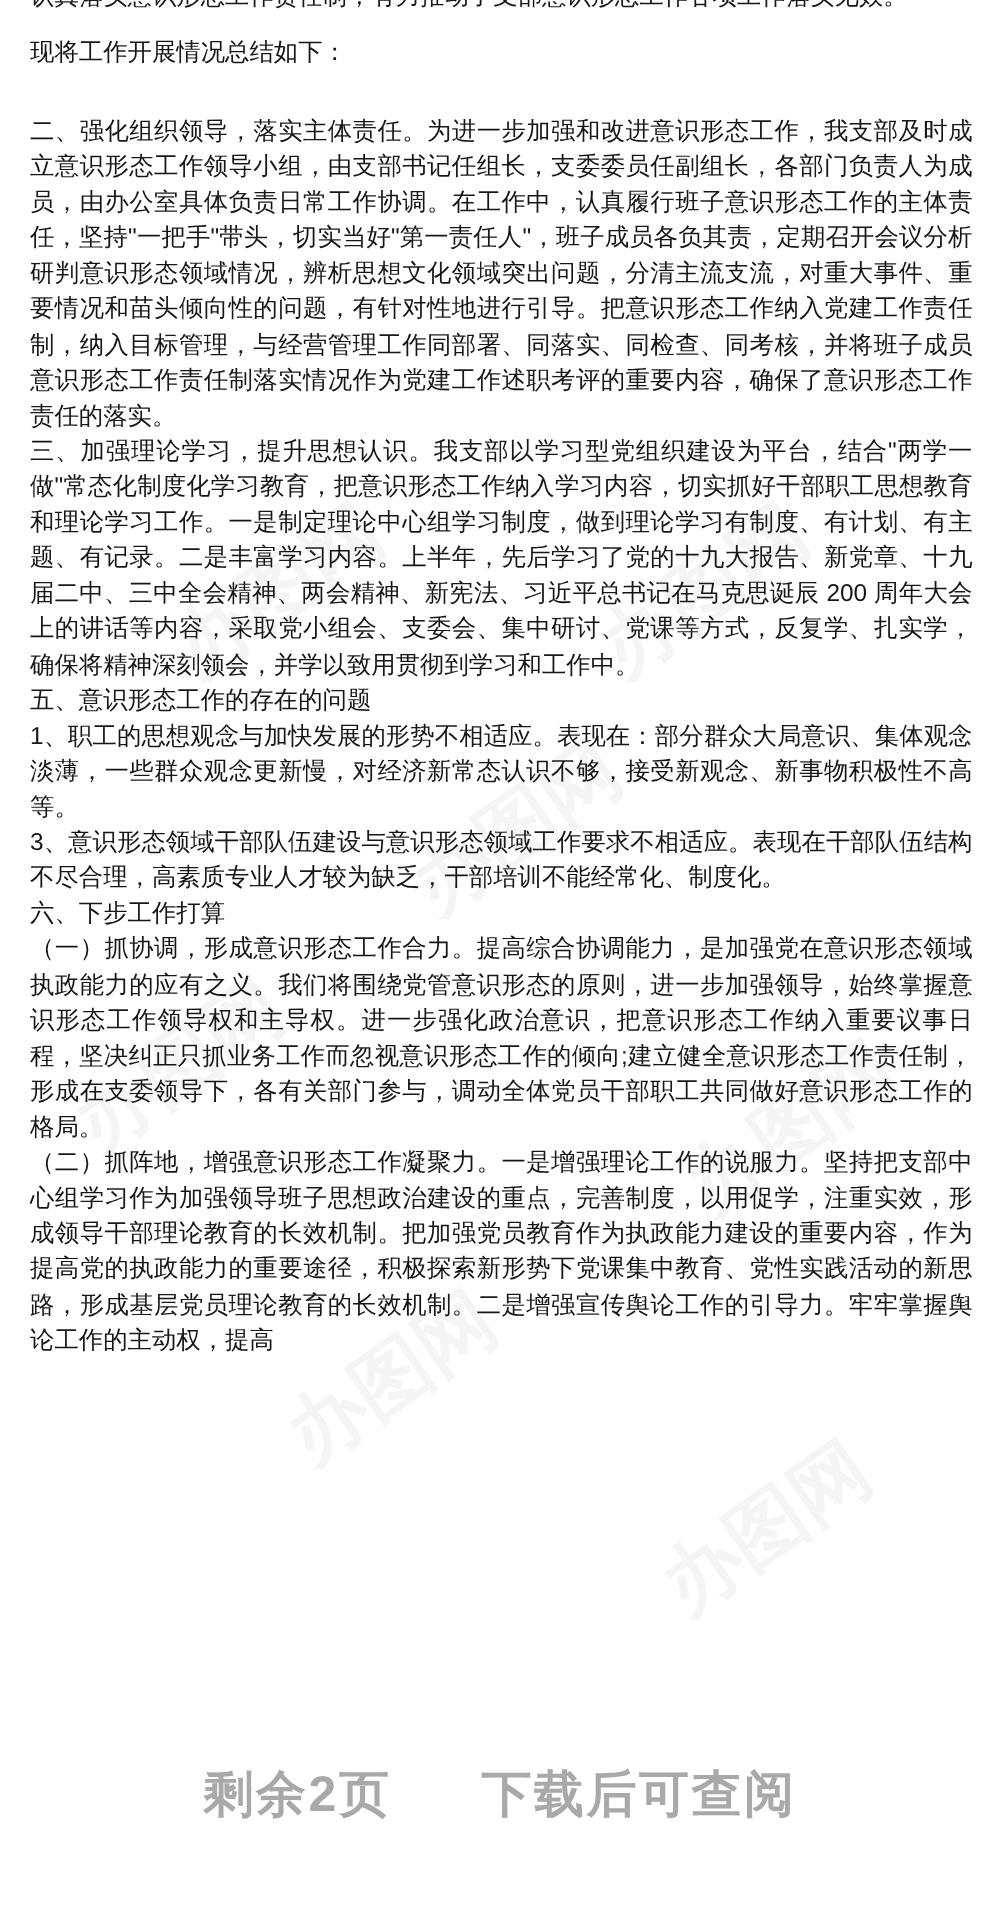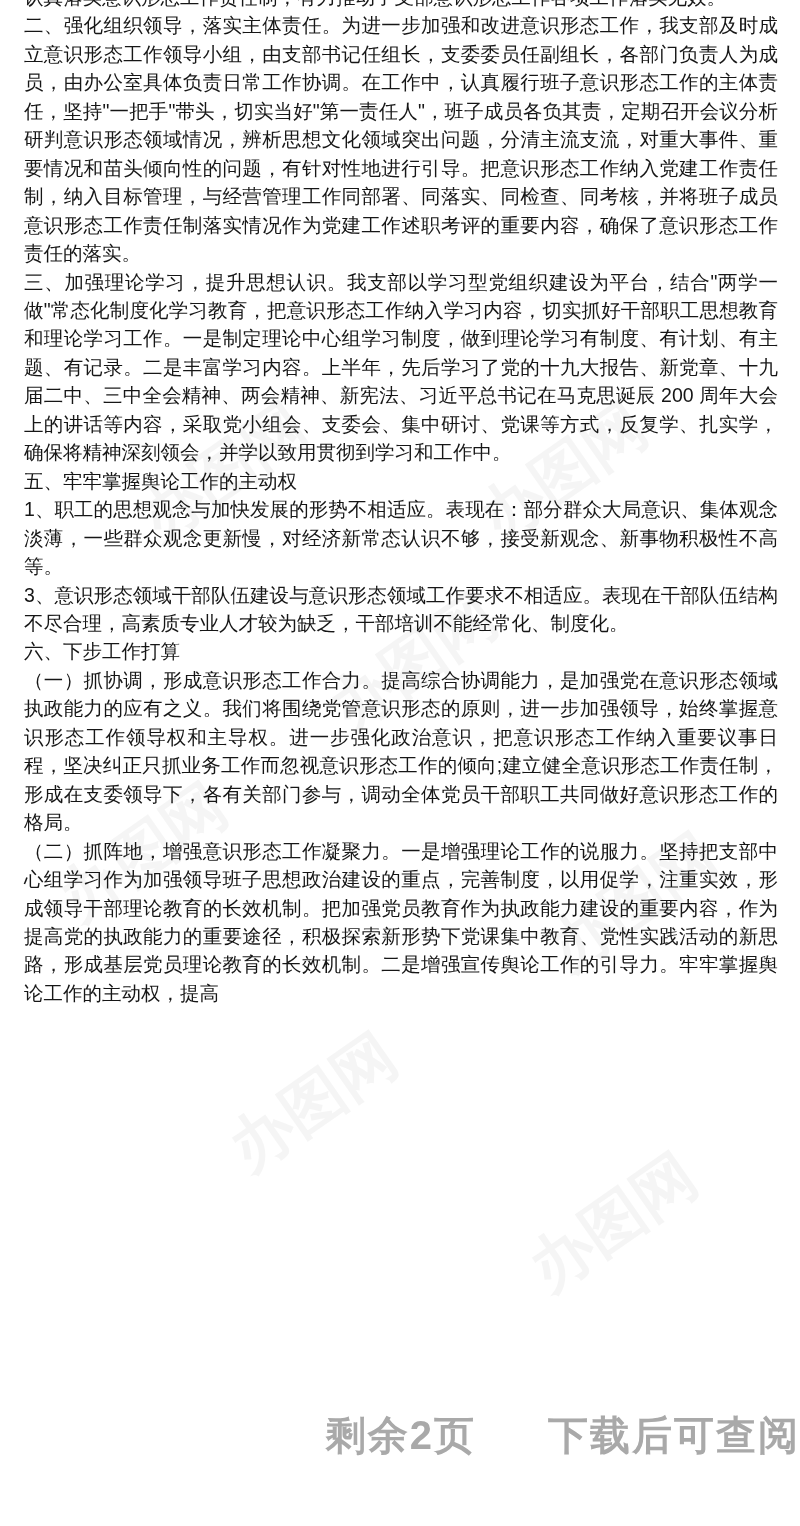--- a/index.html
+++ b/index.html
@@ -54,21 +54,21 @@
     white-space: nowrap;
     user-select: none;
   }
   .footer-banner {
     position: absolute;
     left: 0;
     top: 1408px;
     width: 100%;
     z-index: 3;
     display: flex;
-    justify-content: flex-end;
+    justify-content: center;
     align-items: center;
     gap: 72px;
   }
   .footer-banner span {
     font-size: 40px;
     font-weight: 700;
     letter-spacing: 2px;
     color: #a9a9a9;
   }
 </style>
@@ -83,24 +83,25 @@
     <div class="watermark-stamp" style="left:320px; top:620px;">办图网</div>
     <div class="watermark-stamp" style="left:50px; top:810px;">办图网</div>
     <div class="watermark-stamp" style="left:540px; top:860px;">办图网</div>
     <div class="watermark-stamp" style="left:220px; top:1060px;">办图网</div>
     <div class="watermark-stamp" style="left:520px; top:1180px;">办图网</div>
   </div>
 
   <div class="doc-body">
     <div class="top-clip">
       <span class="partial-line">认真落实意识形态工作责任制，有力推动了支部意识形态工作各项工作落实见效。</span>
+      <p class="intro-line">现将工作开展情况总结如下：</p>
     </div>
     <p>二、强化组织领导，落实主体责任。为进一步加强和改进意识形态工作，我支部及时成立意识形态工作领导小组，由支部书记任组长，支委委员任副组长，各部门负责人为成员，由办公室具体负责日常工作协调。在工作中，认真履行班子意识形态工作的主体责任，坚持"一把手"带头，切实当好"第一责任人"，班子成员各负其责，定期召开会议分析研判意识形态领域情况，辨析思想文化领域突出问题，分清主流支流，对重大事件、重要情况和苗头倾向性的问题，有针对性地进行引导。把意识形态工作纳入党建工作责任制，纳入目标管理，与经营管理工作同部署、同落实、同检查、同考核，并将班子成员意识形态工作责任制落实情况作为党建工作述职考评的重要内容，确保了意识形态工作责任的落实。</p>
     <p>三、加强理论学习，提升思想认识。我支部以学习型党组织建设为平台，结合"两学一做"常态化制度化学习教育，把意识形态工作纳入学习内容，切实抓好干部职工思想教育和理论学习工作。一是制定理论中心组学习制度，做到理论学习有制度、有计划、有主题、有记录。二是丰富学习内容。上半年，先后学习了党的十九大报告、新党章、十九届二中、三中全会精神、两会精神、新宪法、习近平总书记在马克思诞辰 200 周年大会上的讲话等内容，采取党小组会、支委会、集中研讨、党课等方式，反复学、扎实学，确保将精神深刻领会，并学以致用贯彻到学习和工作中。</p>
-    <p>五、牢牢掌握舆论工作的主动权</p>
+    <p>五、意识形态工作的存在的问题</p>
     <p>1、职工的思想观念与加快发展的形势不相适应。表现在：部分群众大局意识、集体观念淡薄，一些群众观念更新慢，对经济新常态认识不够，接受新观念、新事物积极性不高等。</p>
     <p>3、意识形态领域干部队伍建设与意识形态领域工作要求不相适应。表现在干部队伍结构不尽合理，高素质专业人才较为缺乏，干部培训不能经常化、制度化。</p>
     <p>六、下步工作打算</p>
     <p>（一）抓协调，形成意识形态工作合力。提高综合协调能力，是加强党在意识形态领域执政能力的应有之义。我们将围绕党管意识形态的原则，进一步加强领导，始终掌握意识形态工作领导权和主导权。进一步强化政治意识，把意识形态工作纳入重要议事日程，坚决纠正只抓业务工作而忽视意识形态工作的倾向;建立健全意识形态工作责任制，形成在支委领导下，各有关部门参与，调动全体党员干部职工共同做好意识形态工作的格局。</p>
     <p>（二）抓阵地，增强意识形态工作凝聚力。一是增强理论工作的说服力。坚持把支部中心组学习作为加强领导班子思想政治建设的重点，完善制度，以用促学，注重实效，形成领导干部理论教育的长效机制。把加强党员教育作为执政能力建设的重要内容，作为提高党的执政能力的重要途径，积极探索新形势下党课集中教育、党性实践活动的新思路，形成基层党员理论教育的长效机制。二是增强宣传舆论工作的引导力。牢牢掌握舆论工作的主动权，提高</p>
   </div>
 
   <div class="footer-banner">
     <span>剩余2页</span>
     <span>下载后可查阅</span>

